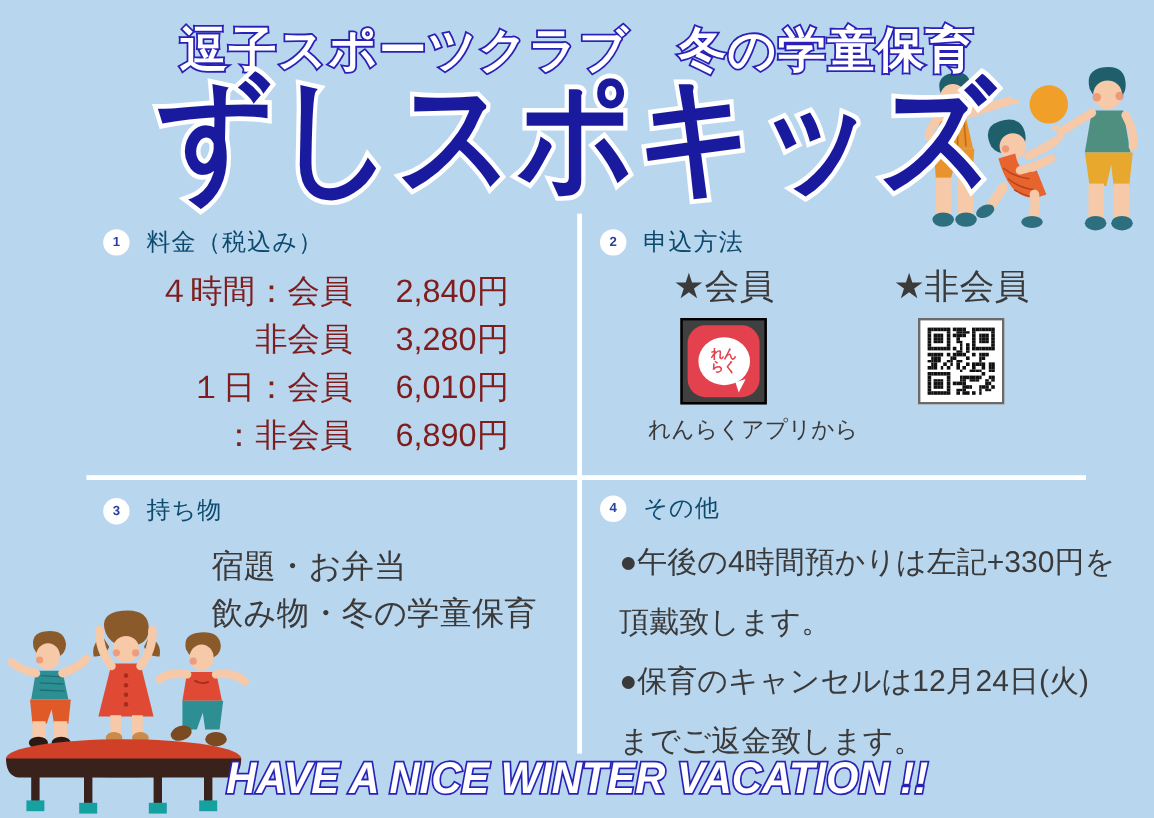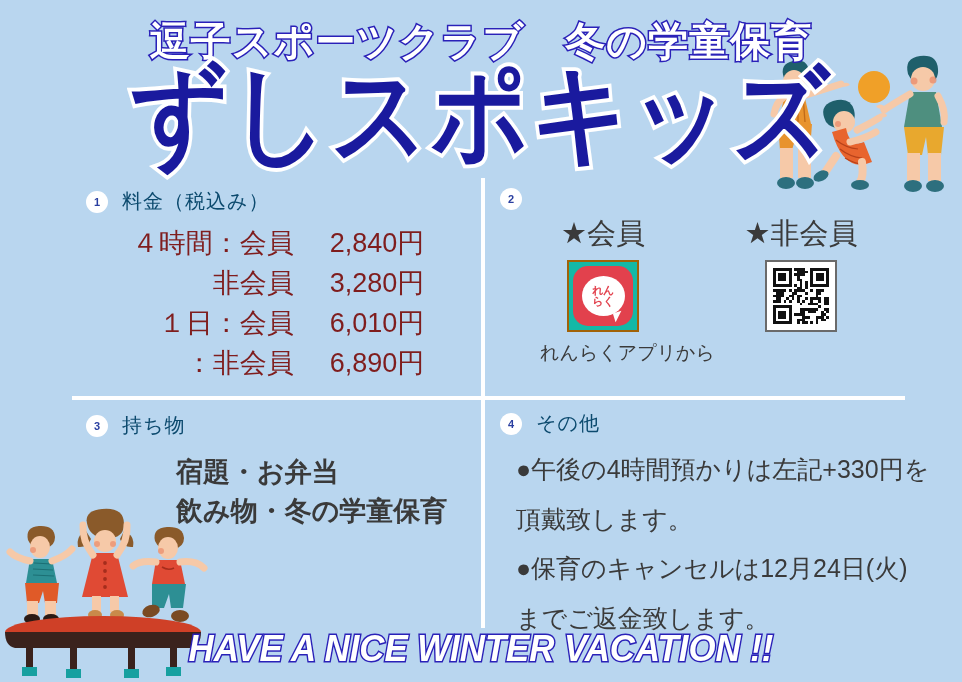--- a/index.html
+++ b/index.html
@@ -133,22 +133,22 @@
   .apply-col { text-align: center; width: 170px; }
   .apply-star {
     font-size: 29px;
     color: #3a3a3a;
     white-space: nowrap;
     margin-bottom: 6px;
   }
   .app-icon-frame {
     width: 68px; height: 68px;
     margin: 0 auto;
-    background: #14b8a6;
-    border: 2px solid #a16207;
+    background: #404040;
+    border: 2px solid #000000;
     display: flex;
     align-items: center;
     justify-content: center;
   }
   .app-icon {
     width: 60px; height: 60px;
     border-radius: 15px;
     background: #e2414d;
     position: relative;
     display: flex;
@@ -210,21 +210,20 @@
   #sec-items { left: 86px; top: 412px; width: 390px; }
   .items-list {
     margin-top: 14px;
     padding-left: 90px;
   }
   .items-list div {
     font-size: 27px;
     color: #3a3a3a;
     line-height: 1.45;
     white-space: nowrap;
-    font-weight: bold;
   }
 
   
   #sec-other { left: 500px; top: 410px; width: 450px; }
   .other-notes { margin-top: 6px; }
   .other-notes p {
     margin: 16px;
     font-size: 25px;
     color: #3a3a3a;
     line-height: 1.34;
@@ -289,20 +288,21 @@
         <td class="price-label">：非会員</td>
         <td class="price-value">6,890円</td>
       </tr>
     </tbody>
       </table>
   </div>
 
   <div class="section" id="sec-apply">
     <div class="sec-head">
       <div class="num-badge">2</div>
+      <div class="sec-title">申込方法</div>
     </div>
     <div class="apply-cols">
 
       <div class="apply-col">
         <div class="apply-star">★会員</div>
         <div class="app-icon-frame">
           <div class="app-icon">
             <div class="bubble">
               <span>れん</span>
               <span>らく</span>

